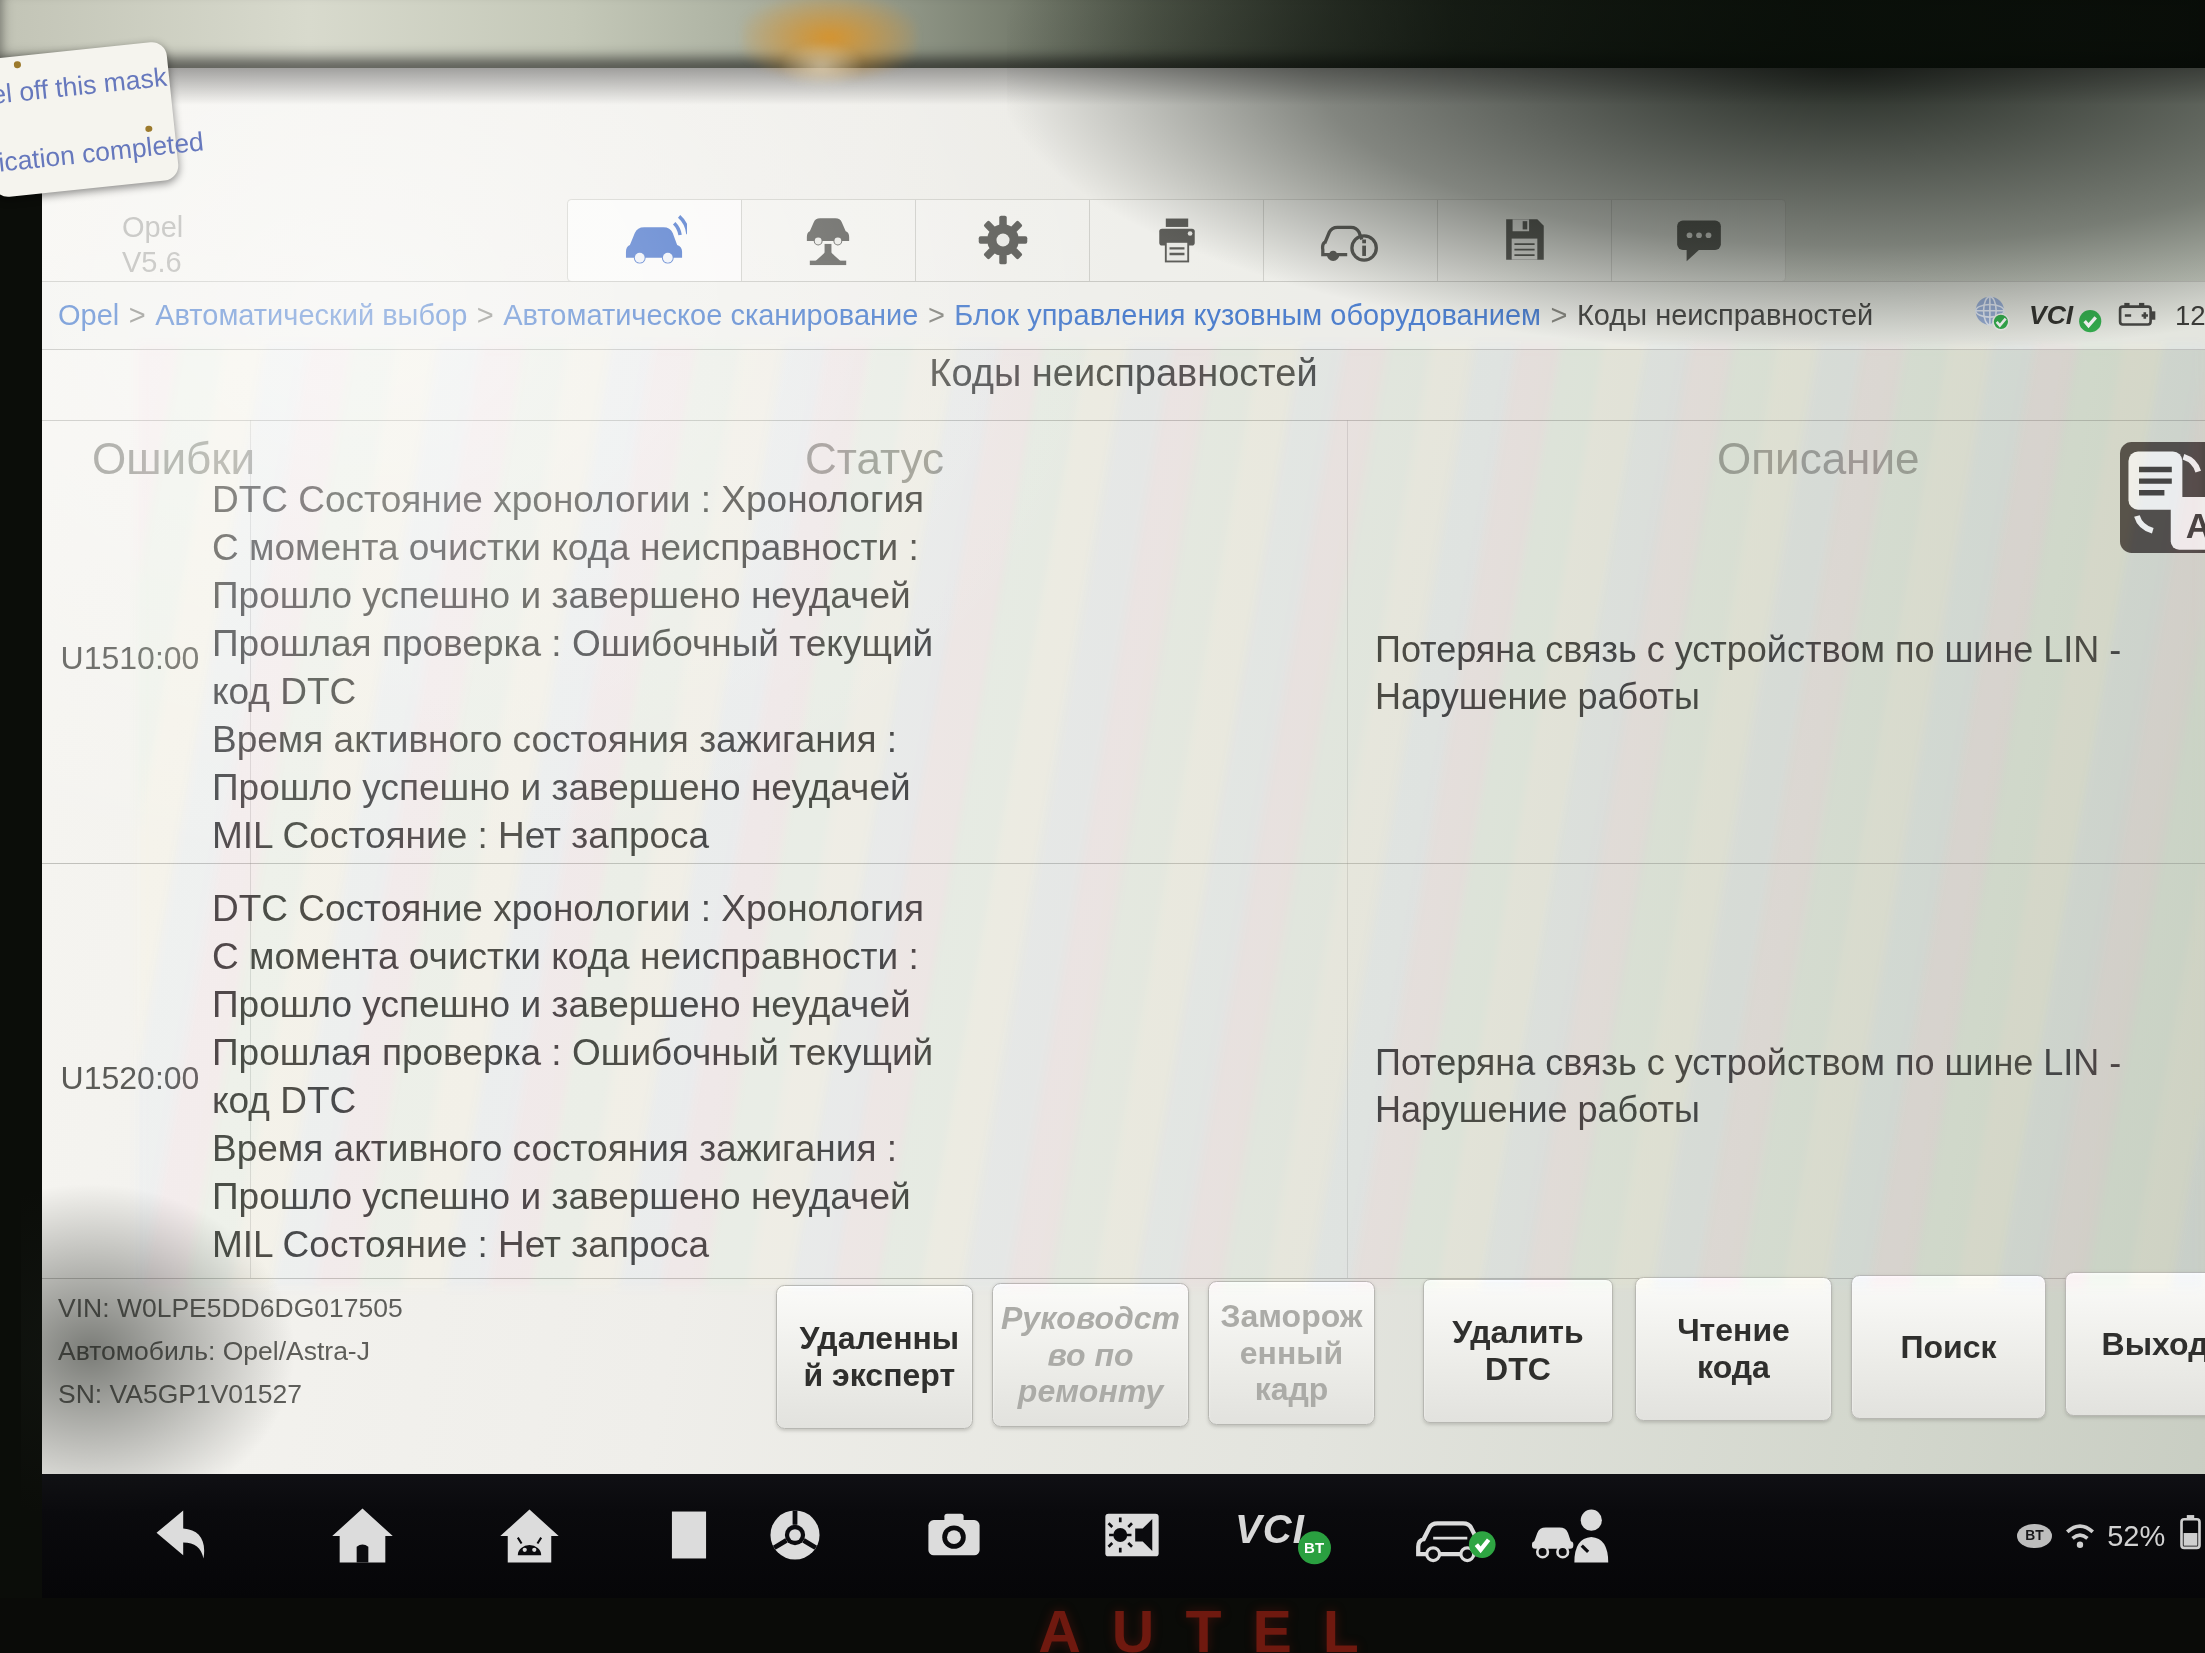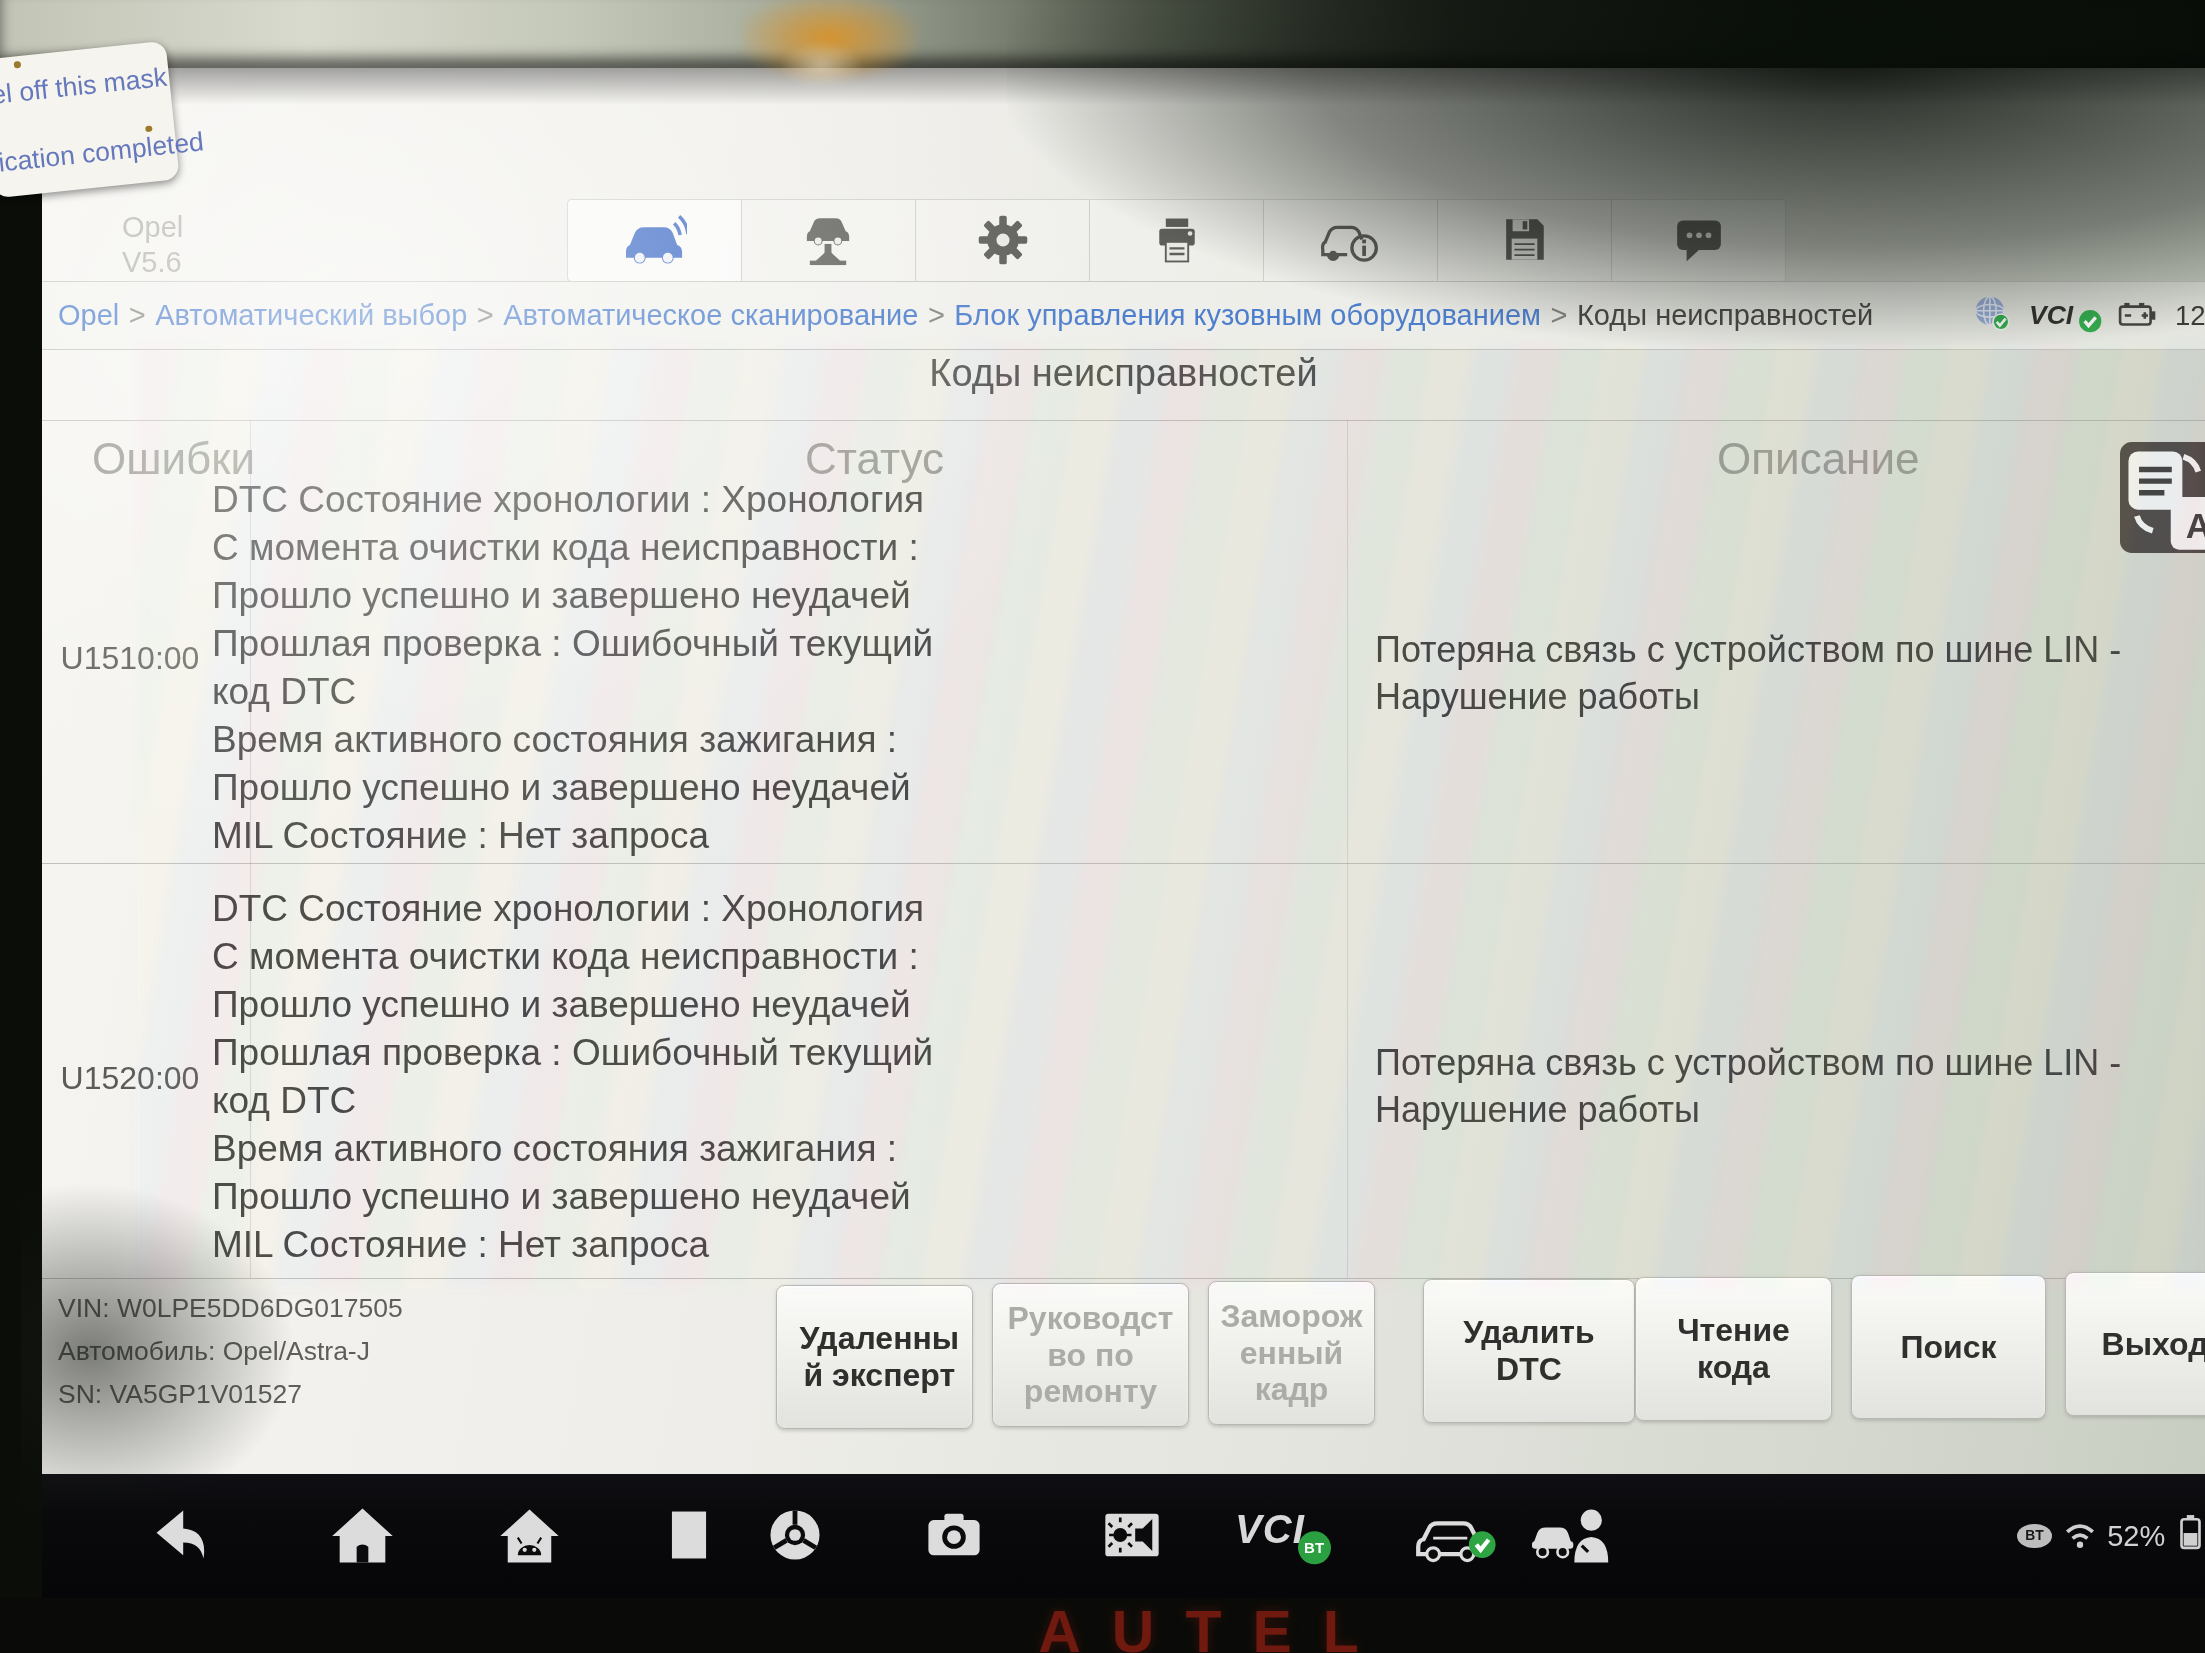--- a/index.html
+++ b/index.html
@@ -305,23 +305,23 @@
         <div>MIL Состояние : Нет запроса</div>
       </div>
       <div class="dtc-desc" style="top:156px;">Потеряна связь с устройством по шине LIN - Нарушение работы</div>
     </div>
 
     <div class="veh-line" style="top:1225px;">VIN: W0LPE5DD6DG017505</div>
     <div class="veh-line" style="top:1268px;">Автомобиль: Opel/Astra-J</div>
     <div class="veh-line" style="top:1311px;">SN: VA5GP1V01527</div>
 
     <div class="btn" style="left:734px;top:1217px;width:197px;padding-left:17px;">Удаленный эксперт</div>
-    <div class="btn disabled" style="left:950px;top:1215px;width:197px;">Руководство по ремонту</div>
+    <div class="btn disabled" style="left:950px;top:1215px;width:197px;font-style:italic;">Руководство по ремонту</div>
     <div class="btn disabled" style="left:1166px;top:1213px;width:167px;">Замороженный кадр</div>
-    <div class="btn" style="left:1381px;top:1211px;width:212px;">Удалить DTC</div>
+    <div class="btn" style="left:1381px;top:1211px;width:190px;border-radius:7px;">Удалить DTC</div>
     <div class="btn" style="left:1593px;top:1209px;width:197px;">Чтение кода</div>
     <div class="btn" style="left:1809px;top:1207px;width:195px;">Поиск</div>
     <div class="btn" style="left:2023px;top:1204px;width:180px;">Выход</div>
 
     <div class="nav-bar">
       <span class="nav-ic" style="left:106px;">
         <svg width="64" height="64" viewBox="0 0 120 120">
             <path fill="#dcdcdc" d="M66 14 L16 56 L66 98 L66 74 C88 74 100 84 104 104 C110 70 96 50 66 48 Z"></path>
           </svg>
       </span>

